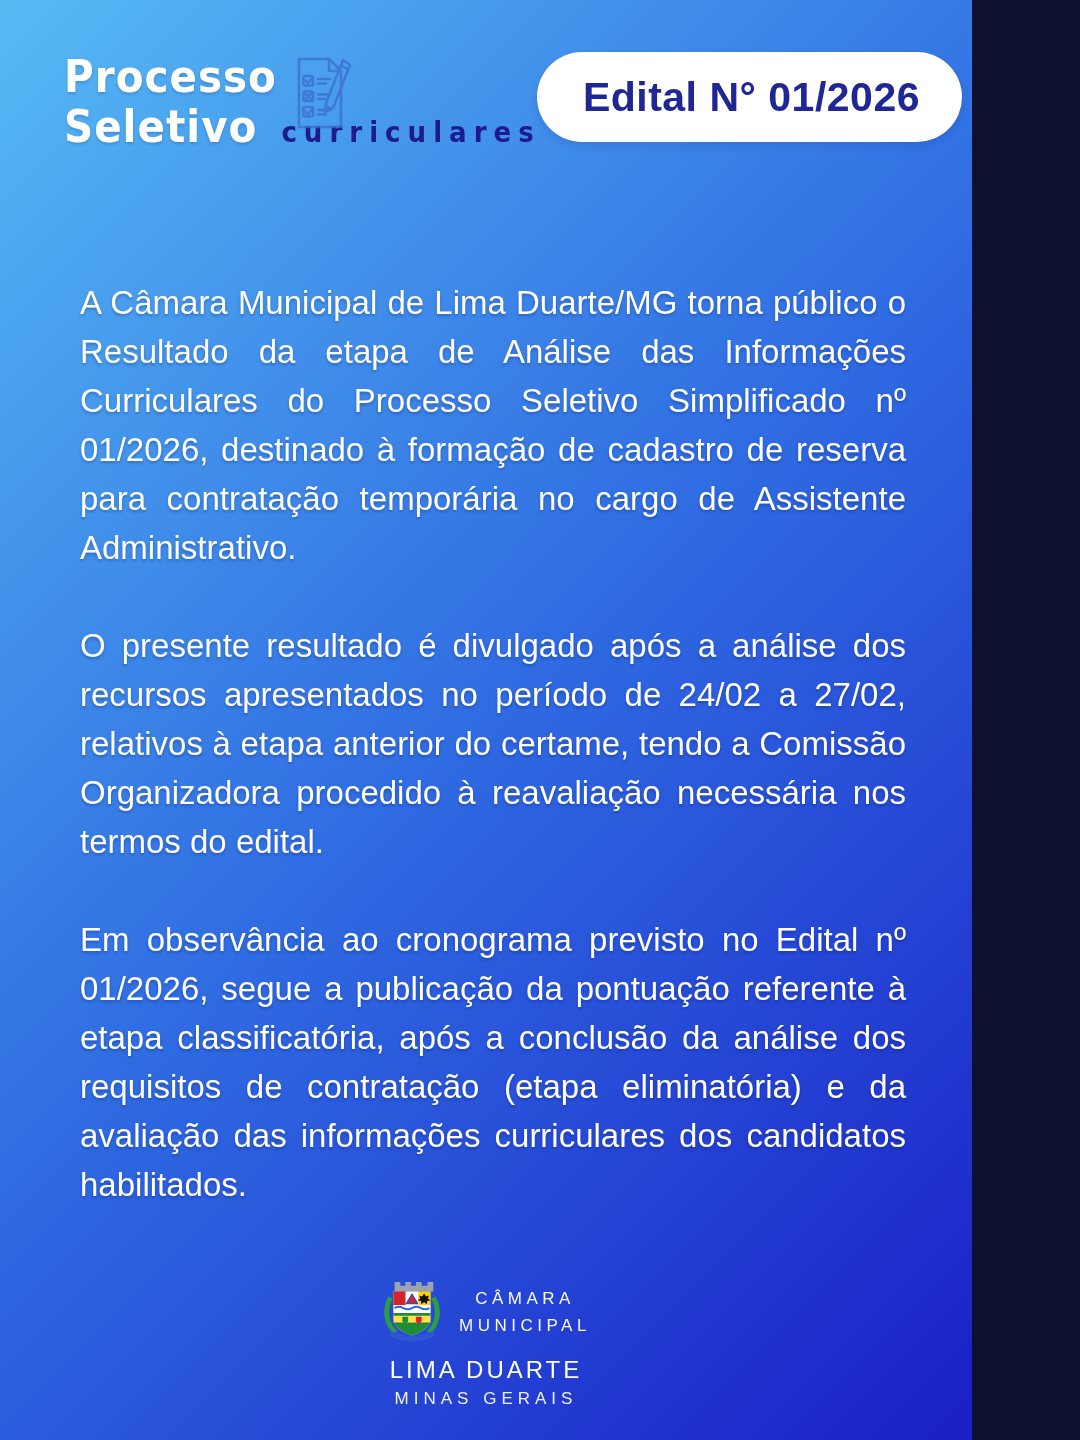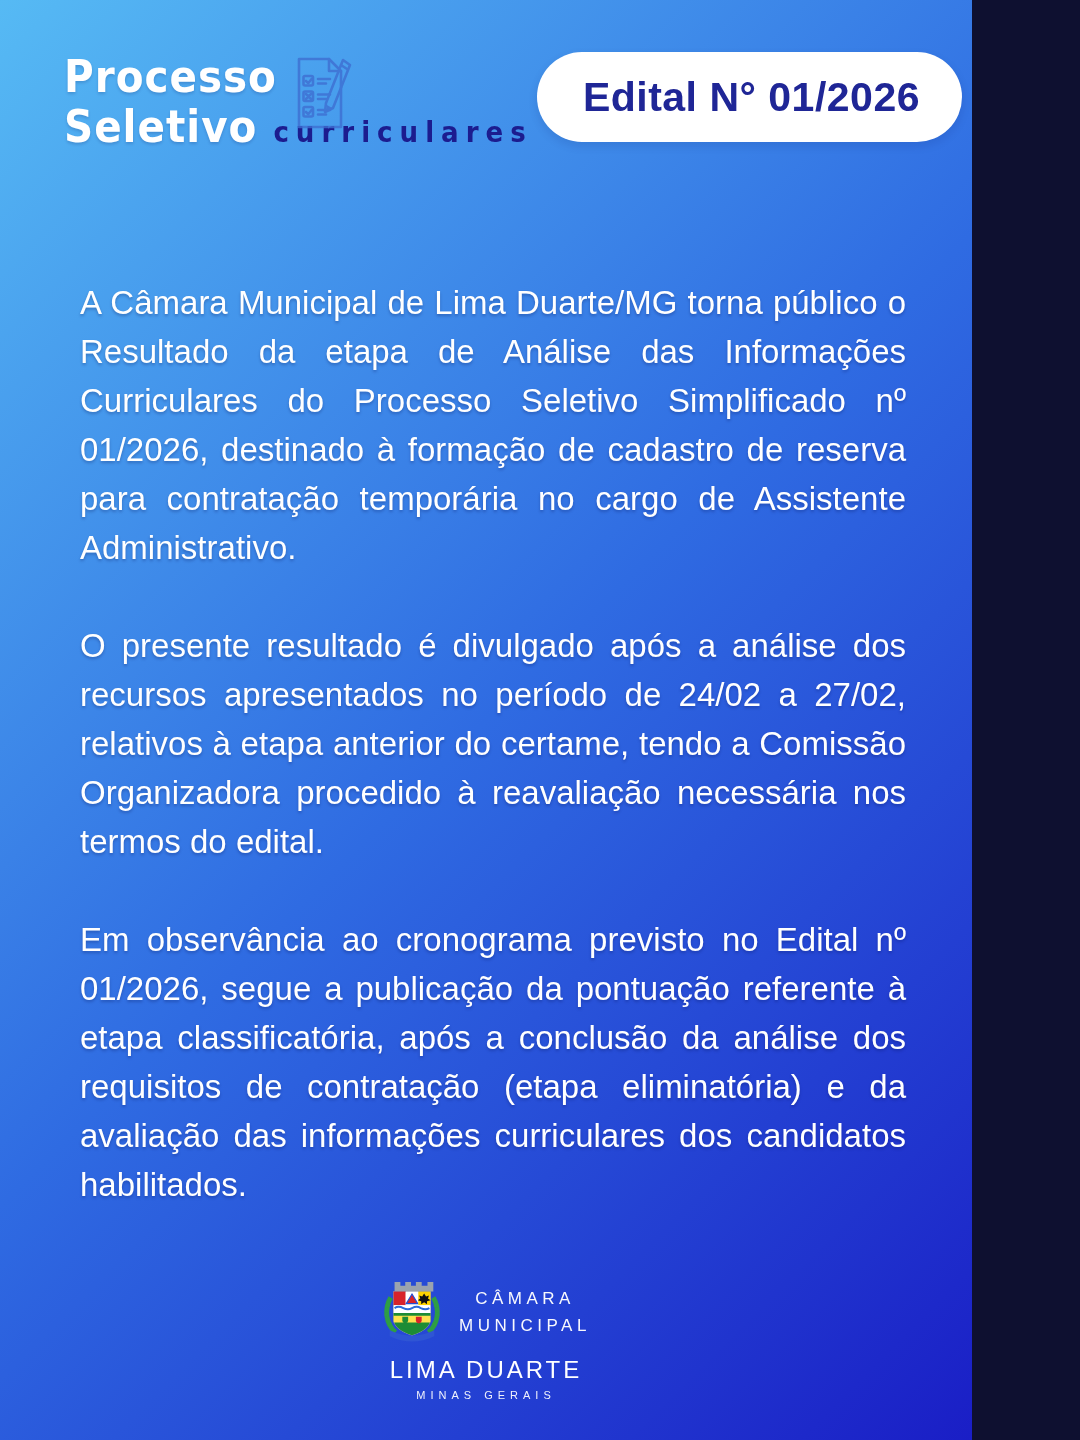--- a/index.html
+++ b/index.html
@@ -11,21 +11,21 @@
     background:linear-gradient(135deg,#56baf4 0%,#2f6be2 50%,#1a1ec6 100%);
   }
   
   .brand{position:absolute;left:64px;top:52px;width:560px;}
   .brand-word{
     display:block;color:#ffffff;font-weight:800;font-size:45px;line-height:50px;
     font-stretch:condensed;letter-spacing:1px;
     font-family:"DejaVu Sans","Liberation Sans",sans-serif;
     text-shadow:0 2px 3px rgba(10,20,90,.18);
   }
-  .brand-row2{display:flex;align-items:baseline;gap:16px;text-align:center;}
+  .brand-row2{display:flex;align-items:baseline;gap:24px;text-align:center;}
   .brand-suffix{
     color:#1c1c8f;font-weight:800;font-size:29px;letter-spacing:7px;
     font-stretch:condensed;
     font-family:"DejaVu Sans","Liberation Sans",sans-serif;
   }
   .brand-icon{position:absolute;left:228px;top:4px;width:60px;height:76px;opacity:.8;}
   
   .badge{
     position:absolute;top:52px;right:10px;height:90px;
     background:#ffffff;border-radius:46px;
@@ -54,21 +54,21 @@
   }
   
   .footer{
     position:absolute;left:0;right:0;top:1276px;
     display:flex;flex-direction:column;align-items:center;color:#fff;
   }
   .footer-top{display:flex;align-items:center;gap:16px;}
   .org{display:flex;flex-direction:column;align-items:center;gap:7px;text-align:center;}
   .org-line{font-size:17px;letter-spacing:4.5px;font-weight:400;opacity:.97;}
   .city{margin-top:8px;font-size:24px;font-weight:normal;letter-spacing:3px;}
-  .state{margin-top:5px;font-size:11px;font-weight:400;letter-spacing:5px;opacity:.93;}
+  .state{margin-top:5px;font-size:17px;font-weight:400;letter-spacing:5px;opacity:.93;}
 </style>
 </head>
 <body>
 
 <div class="page">
 
   <div class="brand">
     <span class="brand-word">Processo</span>
     <div class="brand-row2">
       <span class="brand-word">Seletivo</span>

